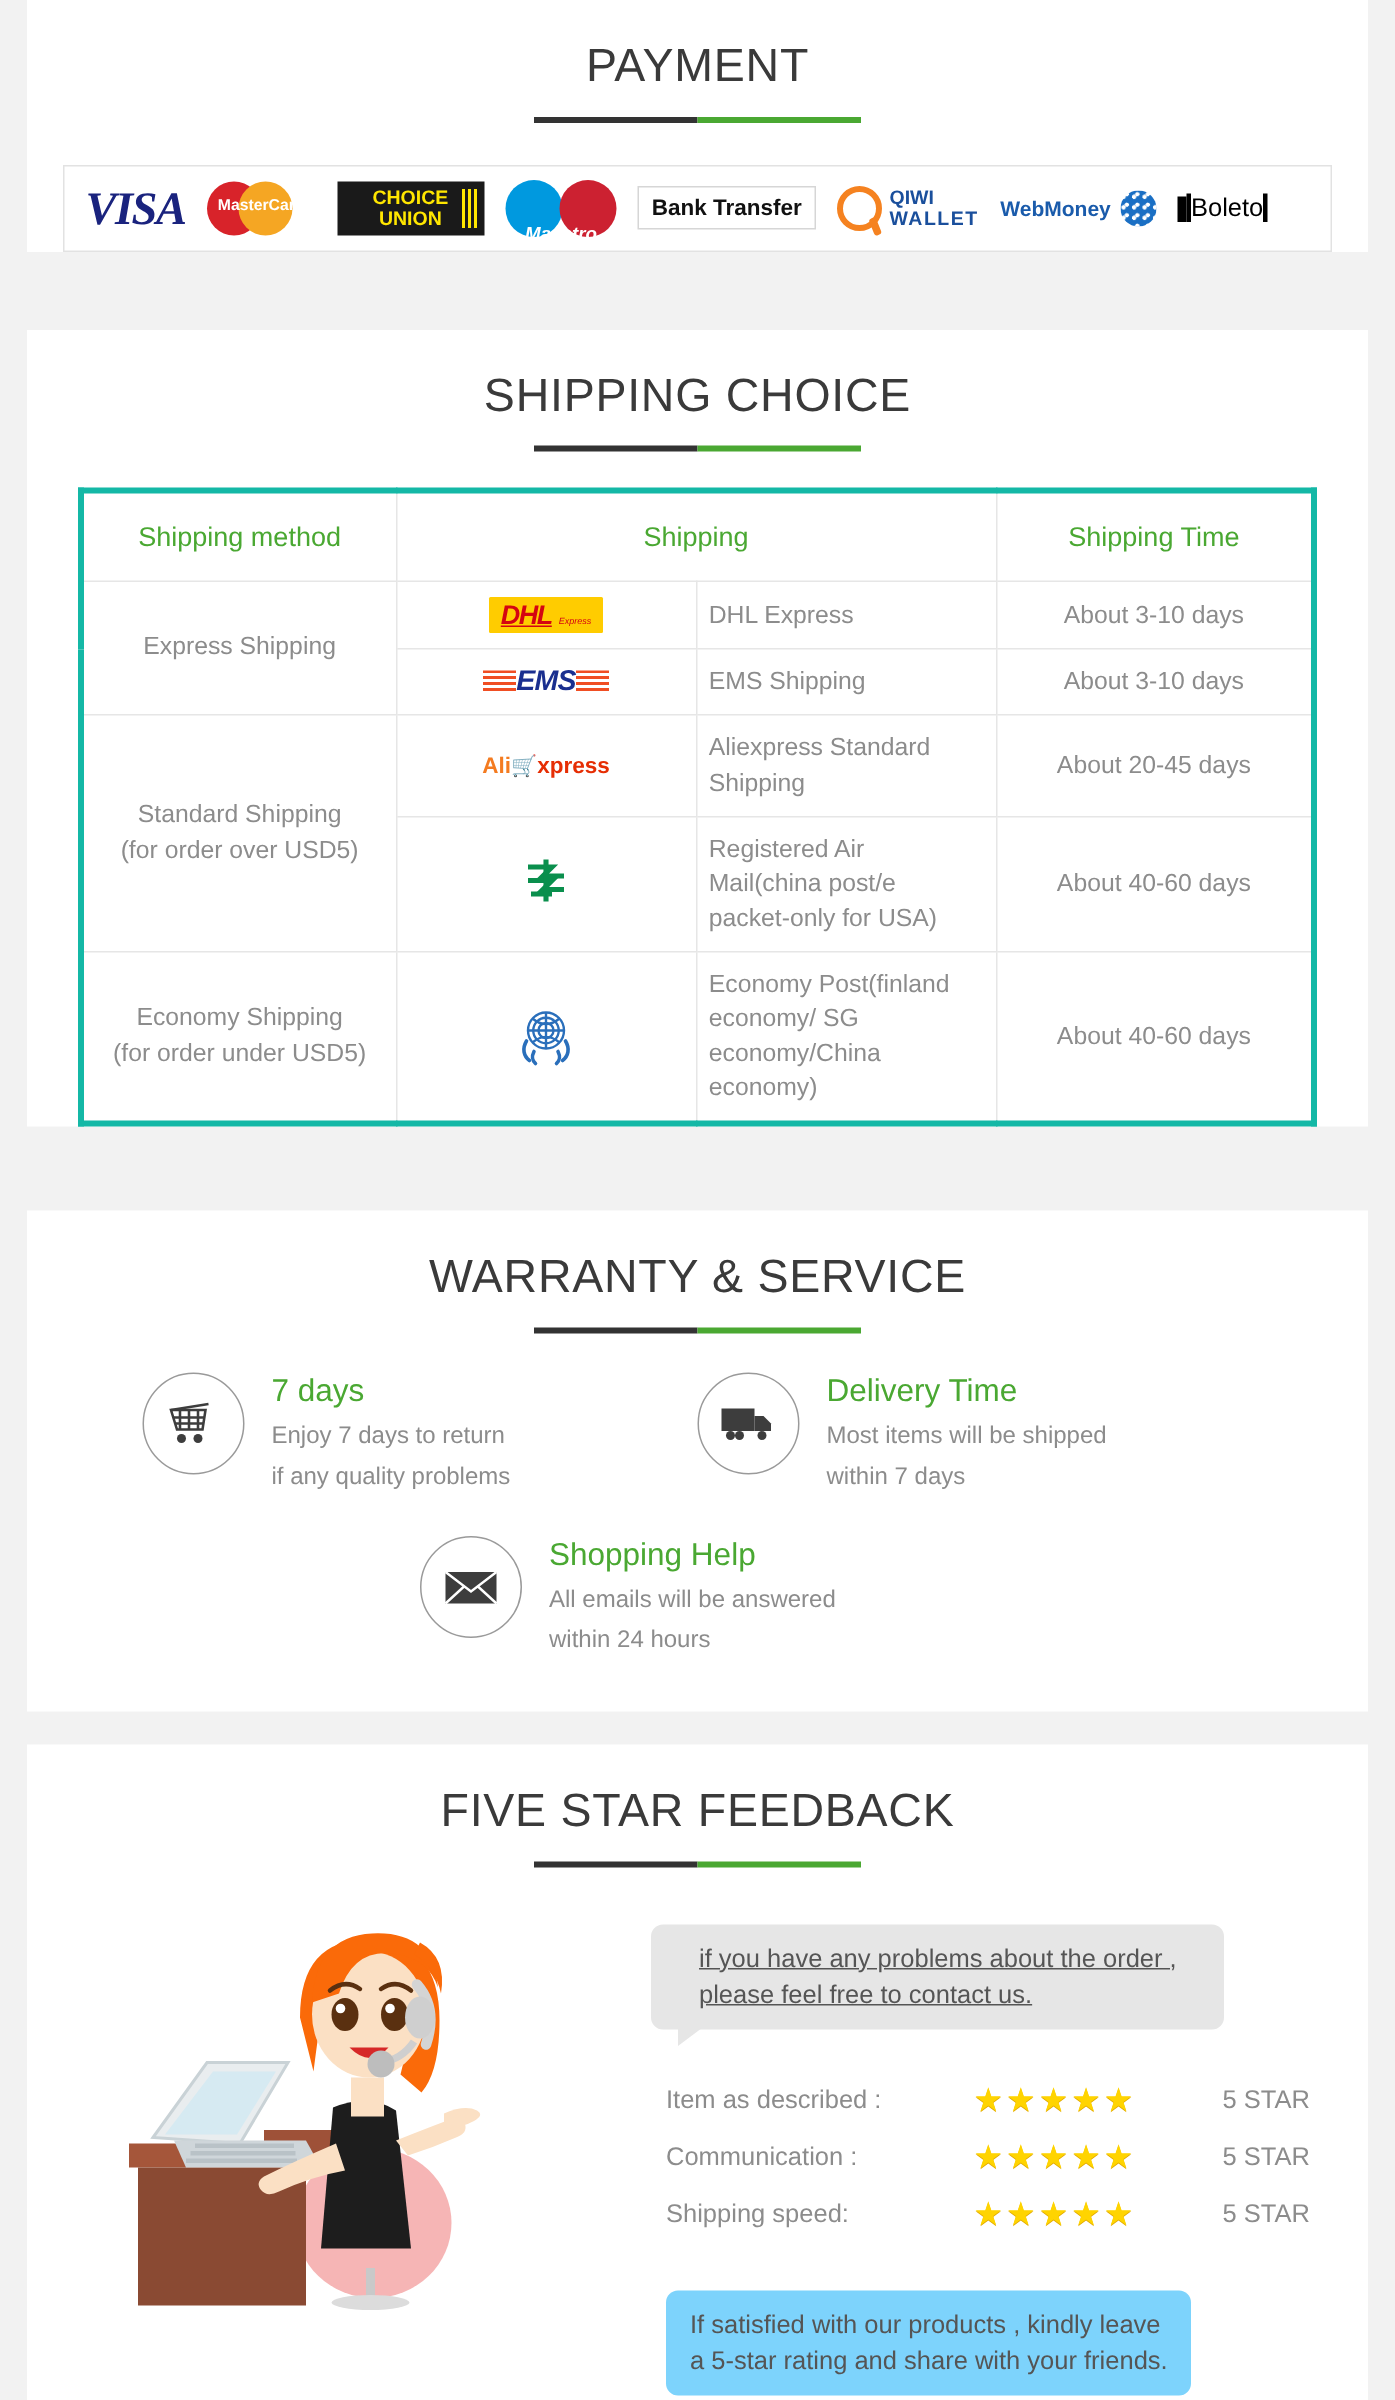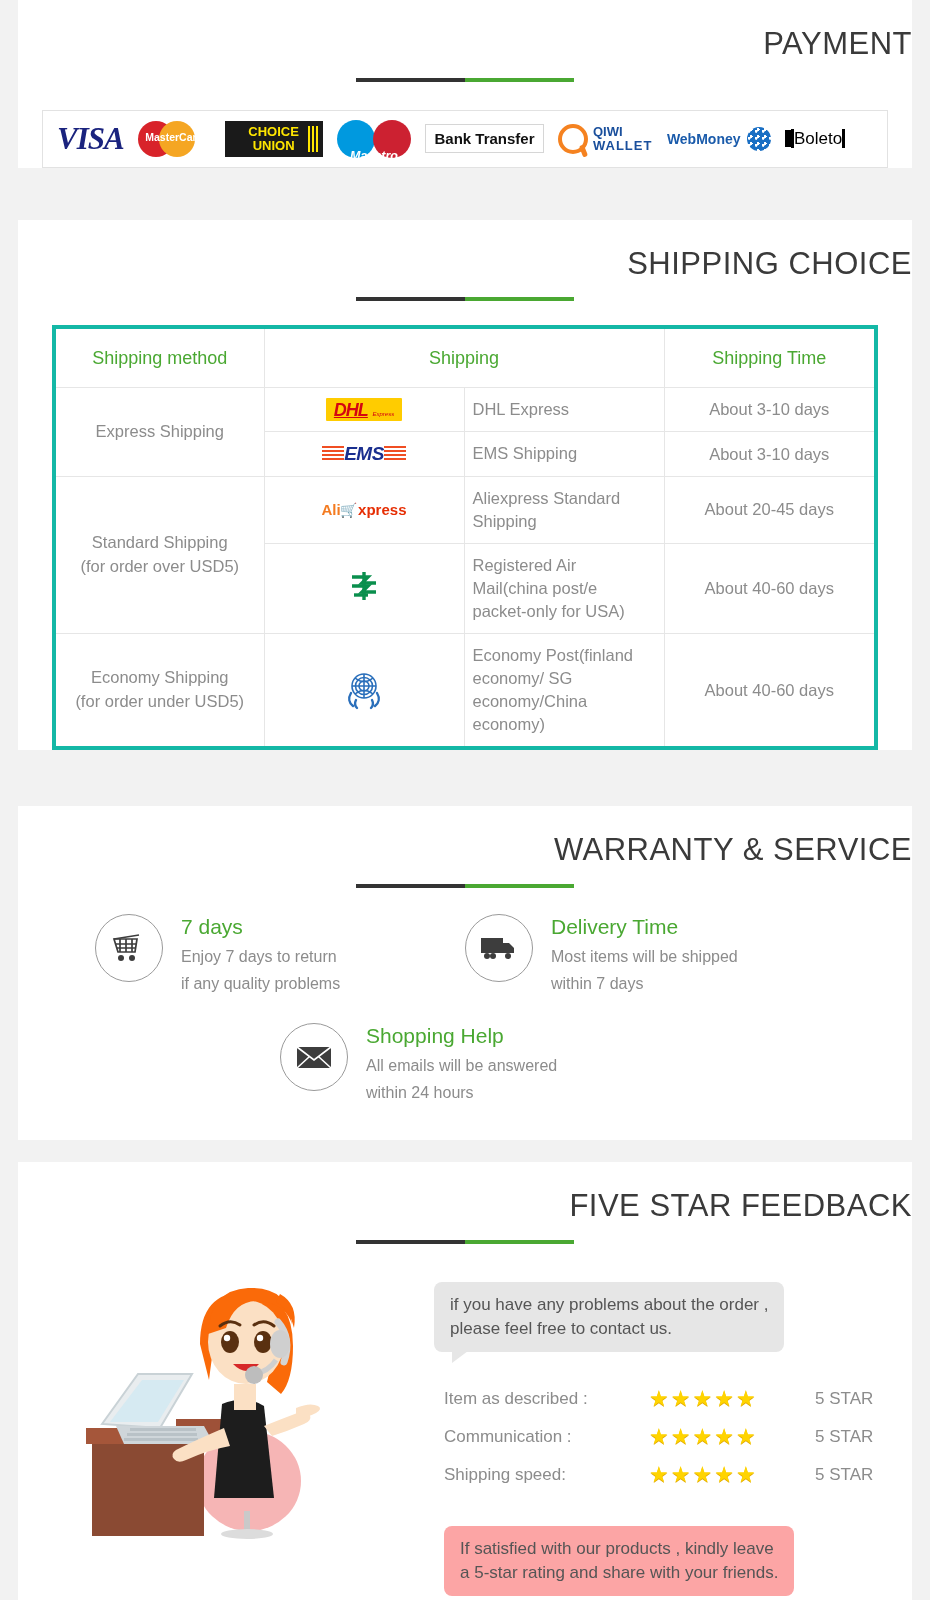--- a/index.html
+++ b/index.html
@@ -16,21 +16,21 @@
   
   .card {
     background: #ffffff;
     margin: 0 18px;
     position: relative;
   }
   .gap { height: 22px; background: #f2f2f2; }
 
   
   .sec-title {
-    text-align: right;
+    text-align: center;
     font-size: 31px;
     font-weight: 400;
     color: #3a3a3a;
     letter-spacing: 0.5px;
     font-family: "Liberation Sans", sans-serif;
     padding-top: 26px;
     line-height: 1.15;
   }
   .underline {
     width: 218px;
@@ -189,37 +189,37 @@
   }
   .warr-head { color:#4aa832; font-size:21px; margin-bottom:5px; line-height:1.2; }
   .warr-body { color:#8c8c8c; font-size:16px; line-height:1.65; }
 
   
   .fb-wrap { display:flex; padding: 22px 26px 34px; align-items: flex-start; }
   .fb-left { width: 390px; flex:0 0 390px; position:relative; height: 270px; }
   .fb-right { flex:1; padding-top: 16px; }
 
   .bubble {
-    background:#e6e6e6; border-radius:8px; padding:11px 16px; color:#555;
-    font-size:17px; line-height:1.42; position:relative; display:inline-block;
+    background:#e6e6e6; border-radius:8px; padding:11px 32px; color:#555;
+    font-size:17px; line-height:1.42; position:relative; display:inline-block;text-decoration:underline;
   }
   .bubble::after {
     content:""; position:absolute; left:18px; bottom:-11px;
     border-left: 0 solid transparent; border-right: 16px solid transparent;
     border-top: 12px solid #e6e6e6;
   }
   .rate-list { margin: 34px 0 0 10px; }
   .rate-row { display:flex; align-items:center; margin-bottom: 12px; }
   .rate-label { width: 205px; color:#8c8c8c; font-size:17px; }
   .stars { width: 140px; white-space:nowrap; }
   .stars span { color:#ffd400; font-size:22px; letter-spacing:2px;
     text-shadow: 0 1px 0 #e0a800; }
   .rate-val { color:#8c8c8c; font-size:17px; margin-left: 26px; }
   .bubble2 {
-    background:#fca5a5; border-radius:8px; padding:11px 16px; color:#555;
+    background:#7dd3fc; border-radius:8px; padding:11px 16px; color:#555;
     font-size:17px; line-height:1.42; margin: 26px 0 0 10px; display:inline-block;
   }
 
   
   .illus { position:absolute; left: 20px; top: 10px; }
 </style>
 </head>
 <body>
 
 <div class="page">

